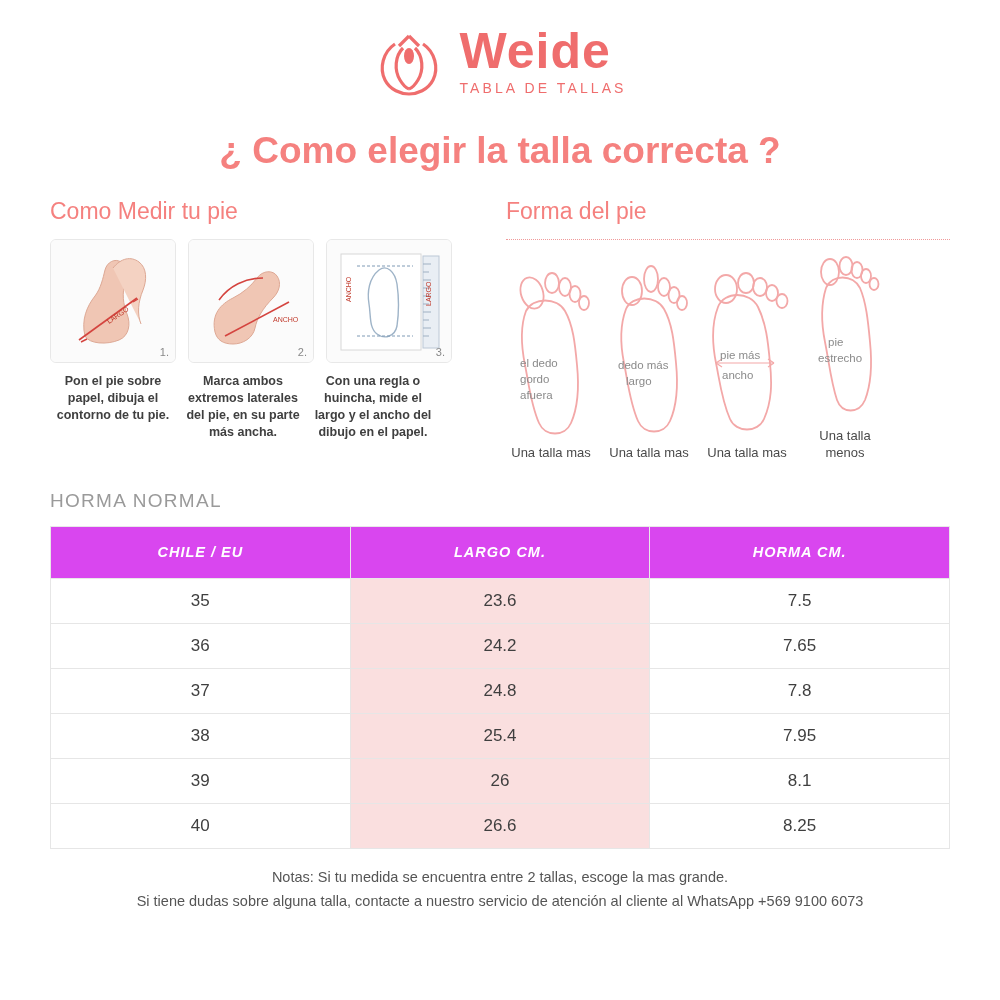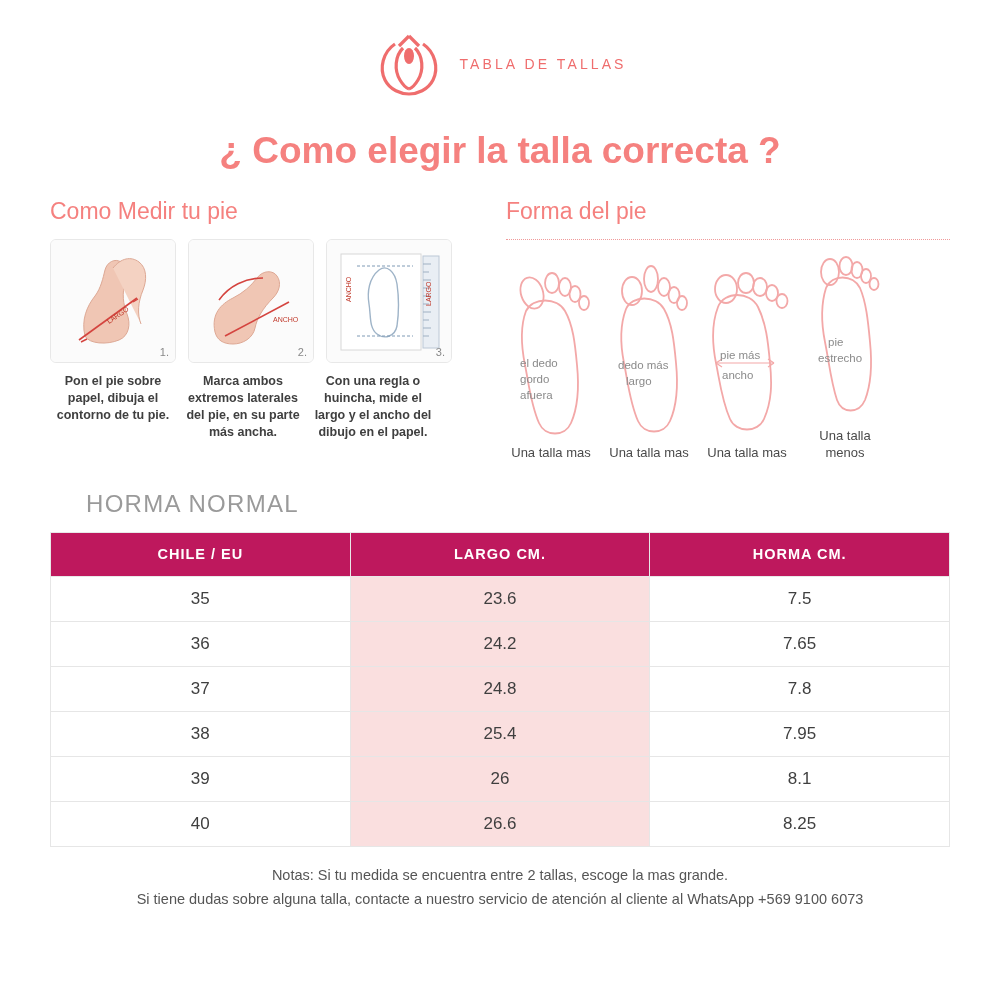--- a/index.html
+++ b/index.html
@@ -75,32 +75,32 @@
   .dotted {
     border-top: 1px dotted #f09a9a; margin: 0 0 2px 0;
   }
 
   
   .model {
     display: flex; align-items: baseline; gap: 18px;
     padding: 28px 0 10px 50px;
   }
   .model-code { font-size: 34px; font-weight: bold; color: #ef6d6d; letter-spacing: 1px; }
-  .model-last { font-size: 24px; color: #9a9a9a; letter-spacing: 1.3px; margin-left: 36px; }
+  .model-last { font-size: 19px; color: #9a9a9a; letter-spacing: 1.3px; }
 
   
   table.size {
     border-collapse: collapse;
     width: 900px;
     margin: 4px 0 0 50px;
     table-layout: fixed;
   }
   table.size th {
-    background: #be185d; color: #fff; font-size: 14.5px; letter-spacing: 1px;
-    font-weight: bold; height: 44px; border: 1px solid #e8e8e8;
+    background: #d946ef; color: #fff; font-size: 14.5px; letter-spacing: 1px;
+    font-weight: bold; height: 52px; border: 1px solid #e8e8e8; font-style: italic;
   }
   table.size td {
     border: 1px solid #e6e6e6;
     height: 45px; text-align: center; font-size: 17px; color: #3f3f3f;
   }
   table.size td.mid-col { background: #fadfdf; }
 
   
   .notes {
     text-align: center; font-size: 14.5px; color: #555; line-height: 1.7;
@@ -119,20 +119,21 @@
           <path d="M36 10 c-6 6 -10 10 -10 10"></path>
           <path d="M36 10 c6 6 10 10 10 10"></path>
           <path d="M22 18 c-12 8 -16 24 -10 36 c5 10 16 14 24 14 c8 0 19 -4 24 -14 c6 -12 2 -28 -10 -36"></path>
           <path d="M30 22 c-8 8 -9 22 -3 32 c3 5 6 8 9 9"></path>
           <path d="M42 22 c8 8 9 22 3 32 c-3 5 -6 8 -9 9"></path>
         </g>
         <ellipse cx="36" cy="30" rx="5" ry="8" fill="#ef6d6d"></ellipse>
       </svg>
     </span>
     <span class="brand-text">
+      <span class="brand-name">Weide</span>
       <span class="brand-sub">TABLA DE TALLAS</span>
     </span>
   </div>
 
   <div class="headline">¿ Como elegir la talla correcta ?</div>
 
   <div class="mid">
 
     <div class="col-left">
       <div class="sect-title">Como Medir tu pie</div>

